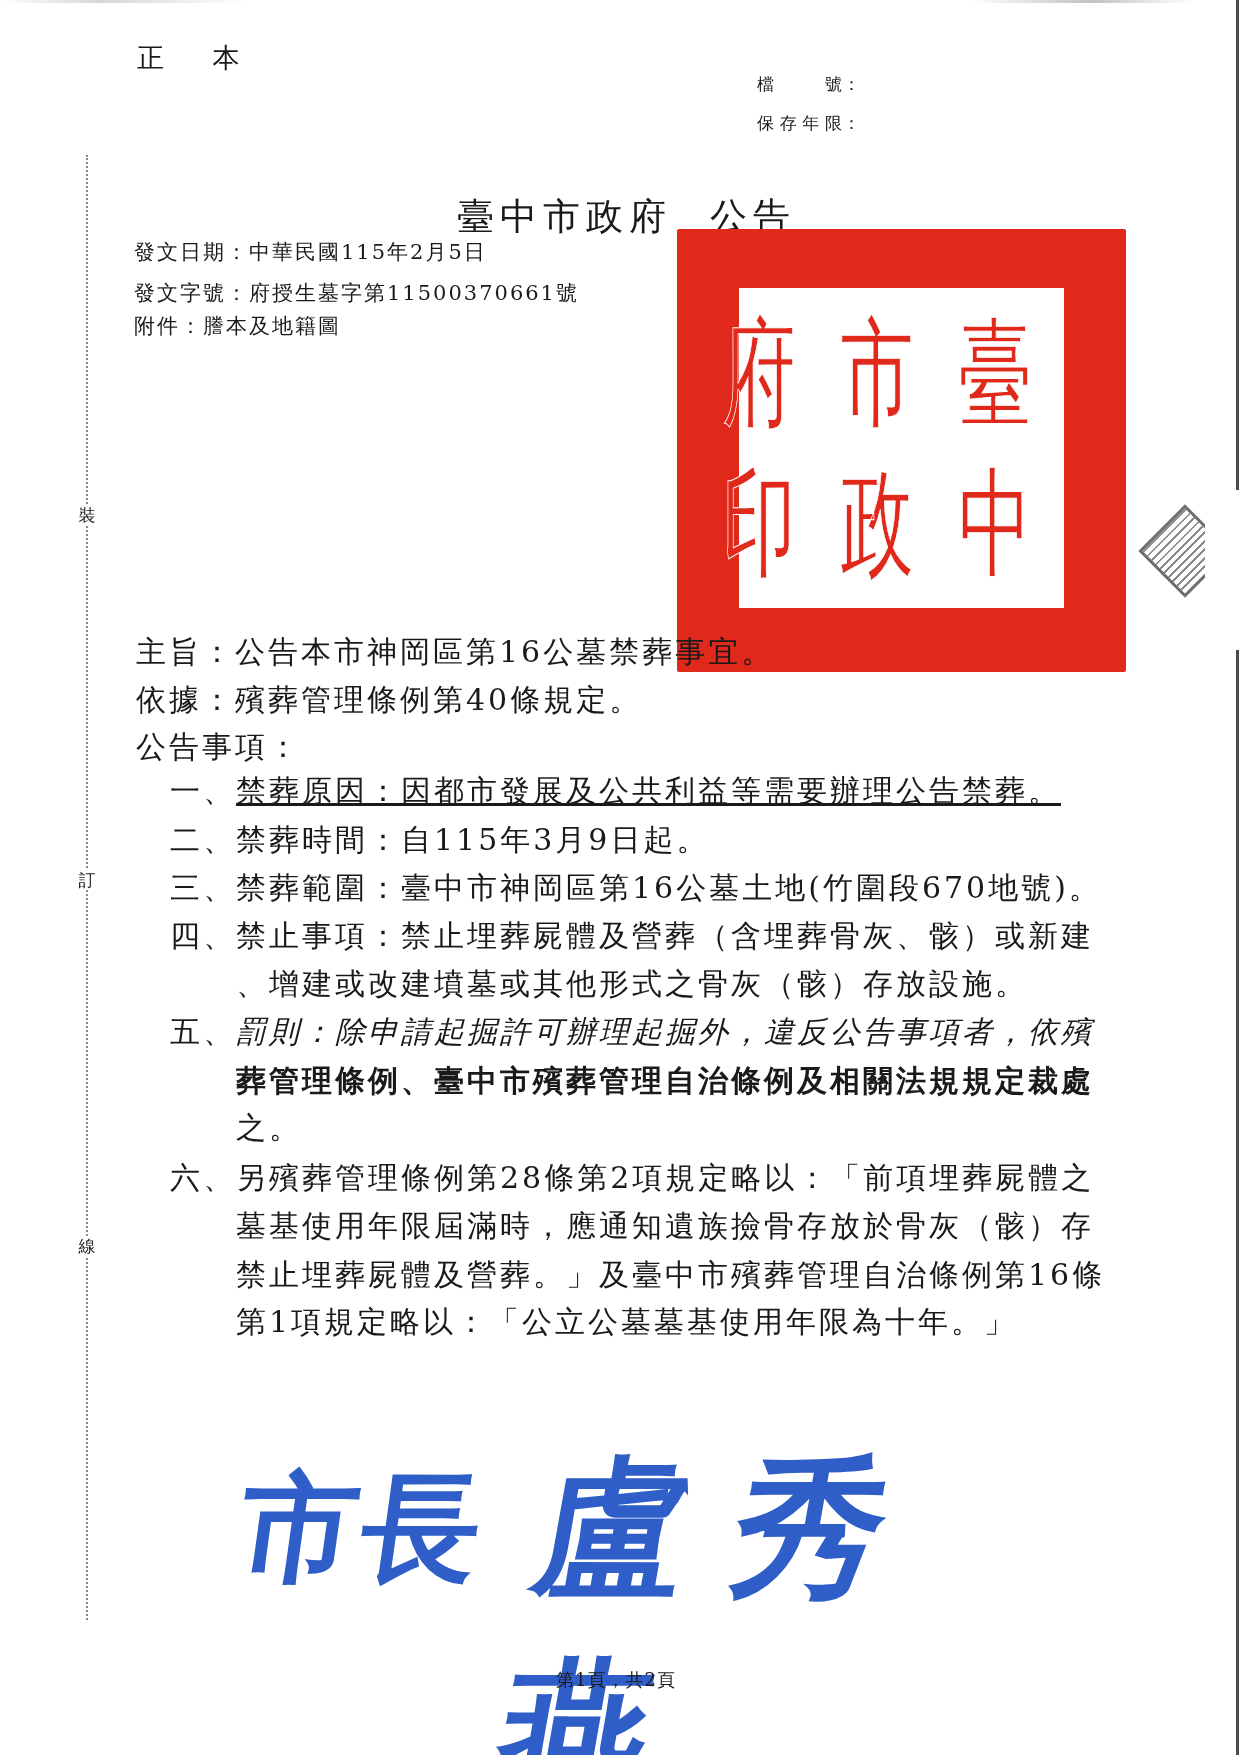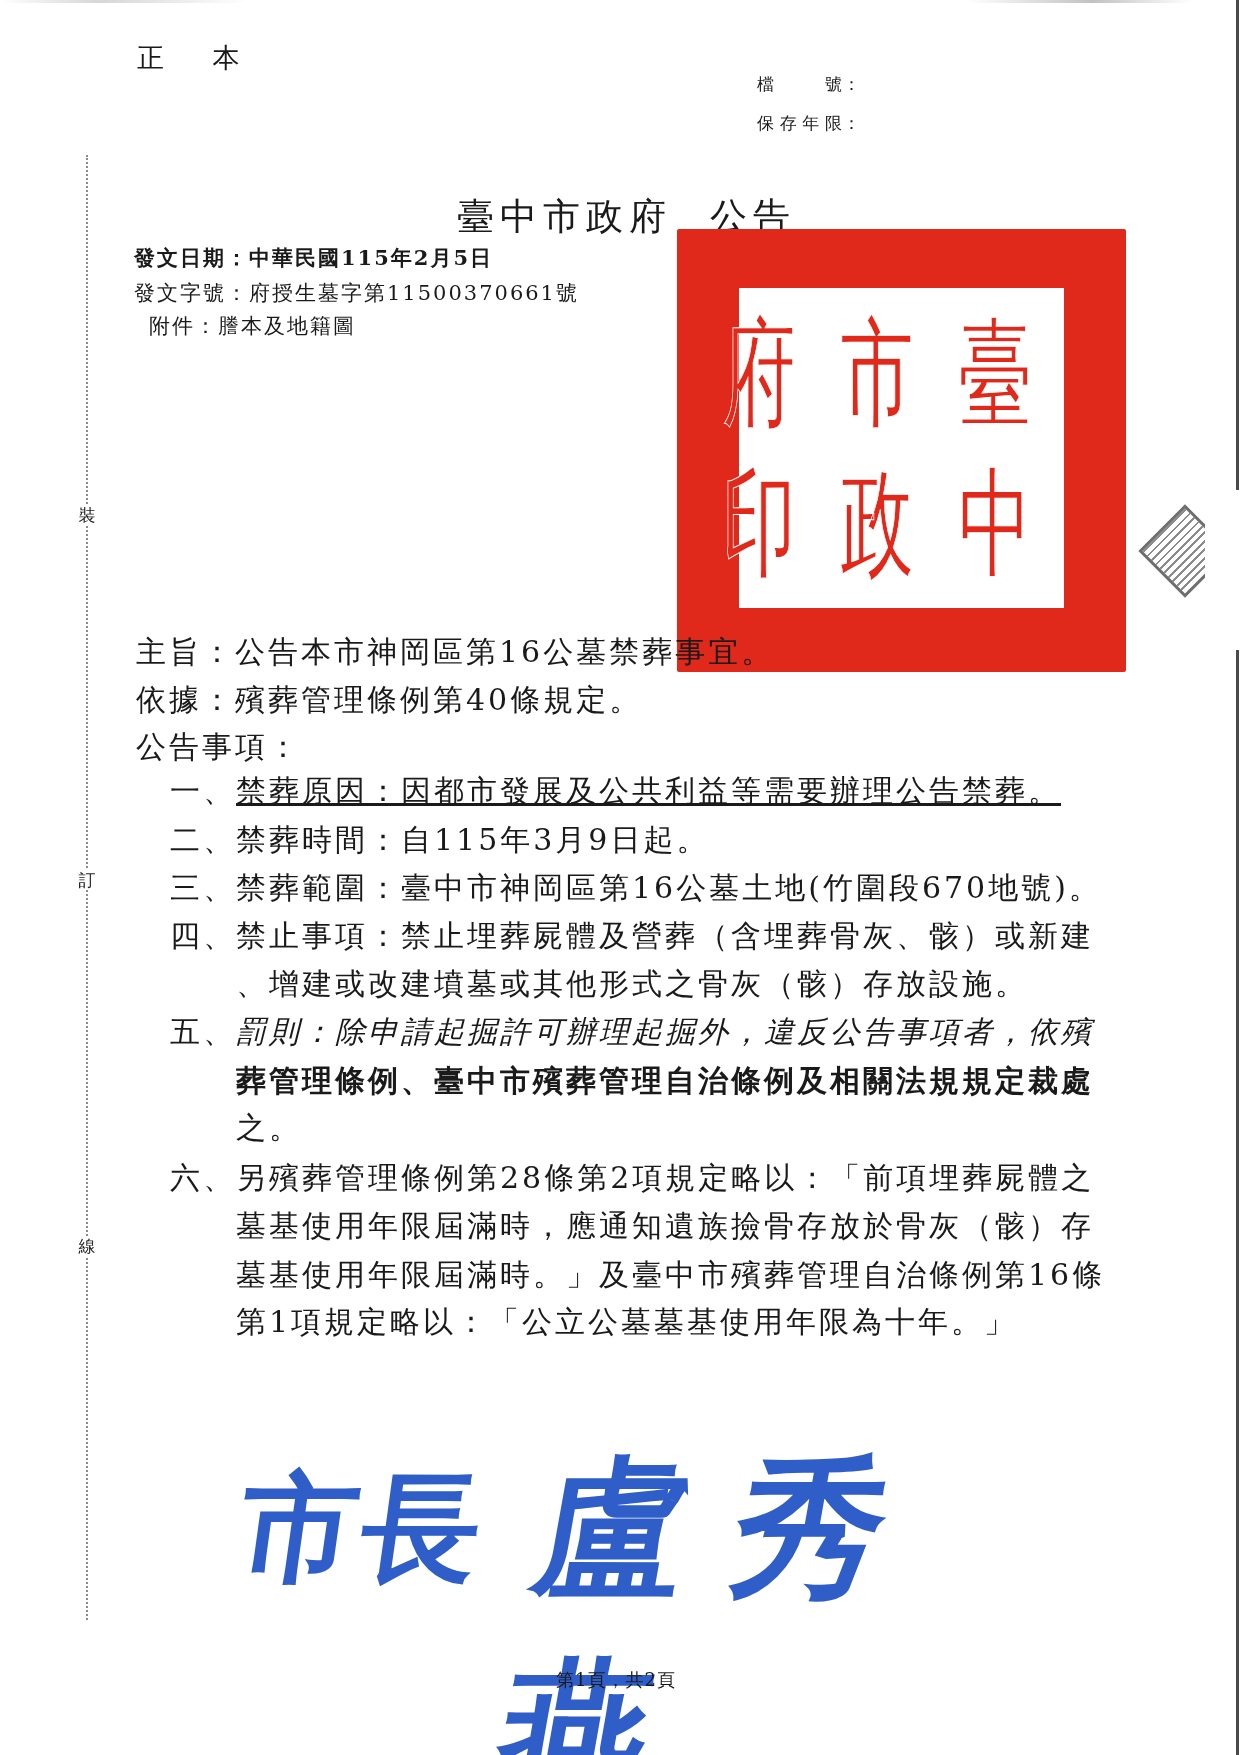--- a/index.html
+++ b/index.html
@@ -72,23 +72,23 @@
     <span class="lbl">檔　　號</span><span>：</span>
   </div>
   <div class="abs file-meta" style="top:112px;text-align:center;">
     <span class="lbl">保存年限</span><span>：</span>
   </div>
 
   <div class="abs title">
     <span>臺中市政府</span><span class="gap"></span><span>公告</span>
   </div>
 
-  <div class="abs meta-line" style="top:244px;font-weight:bold;">發文日期：中華民國115年2月5日</div>
+  <div class="abs meta-line" style="top:238px;">發文日期：中華民國115年2月5日</div>
   <div class="abs meta-line" style="top:279px;">發文字號：府授生墓字第11500370661號</div>
-  <div class="abs meta-line" style="top:312px;margin-left:15px;">附件：謄本及地籍圖</div>
+  <div class="abs meta-line" style="top:312px;">附件：謄本及地籍圖</div>
 
   <div class="seal">
     <div class="seal-inner">
       <div class="seal-grid">
         <div class="seal-char">臺</div>
         <div class="seal-char">市</div>
         <div class="seal-char">府</div>
         <div class="seal-char">中</div>
         <div class="seal-char">政</div>
         <div class="seal-char">印</div>
@@ -117,21 +117,21 @@
   <div class="abs body-line" style="left:236px; top:964px;">、增建或改建墳墓或其他形式之骨灰（骸）存放設施。</div>
 
   <div class="abs body-line" style="left:170px; top:1012px;">五、</div>
   <div class="abs body-line" style="left:236px; top:1012px;font-style:italic;">罰則：除申請起掘許可辦理起掘外，違反公告事項者，依殯</div>
   <div class="abs body-line" style="left:236px; top:1061px;font-weight:bold;">葬管理條例、臺中市殯葬管理自治條例及相關法規規定裁處</div>
   <div class="abs body-line" style="left:236px; top:1108px;">之。</div>
 
   <div class="abs body-line" style="left:170px; top:1158px;">六、</div>
   <div class="abs body-line" style="left:236px; top:1158px;">另殯葬管理條例第28條第2項規定略以：「前項埋葬屍體之</div>
   <div class="abs body-line" style="left:236px; top:1206px;">墓基使用年限屆滿時，應通知遺族撿骨存放於骨灰（骸）存</div>
-  <div class="abs body-line" style="left:236px; top:1255px;">墓基使用年限屆滿時。」及臺中市殯葬管理自治條例第16條</div>
+  <div class="abs body-line" style="left:236px; top:1255px;">禁止埋葬屍體及營葬。」及臺中市殯葬管理自治條例第16條</div>
   <div class="abs body-line" style="left:236px; top:1302px;">第1項規定略以：「公立公墓墓基使用年限為十年。」</div>
 
   <div class="signature">
     <span class="sig-title">市長</span>
     <span class="sig-name">盧秀燕</span>
   </div>
 
   <div class="abs page-footer">第1頁，共2頁</div>
 </div>
 

